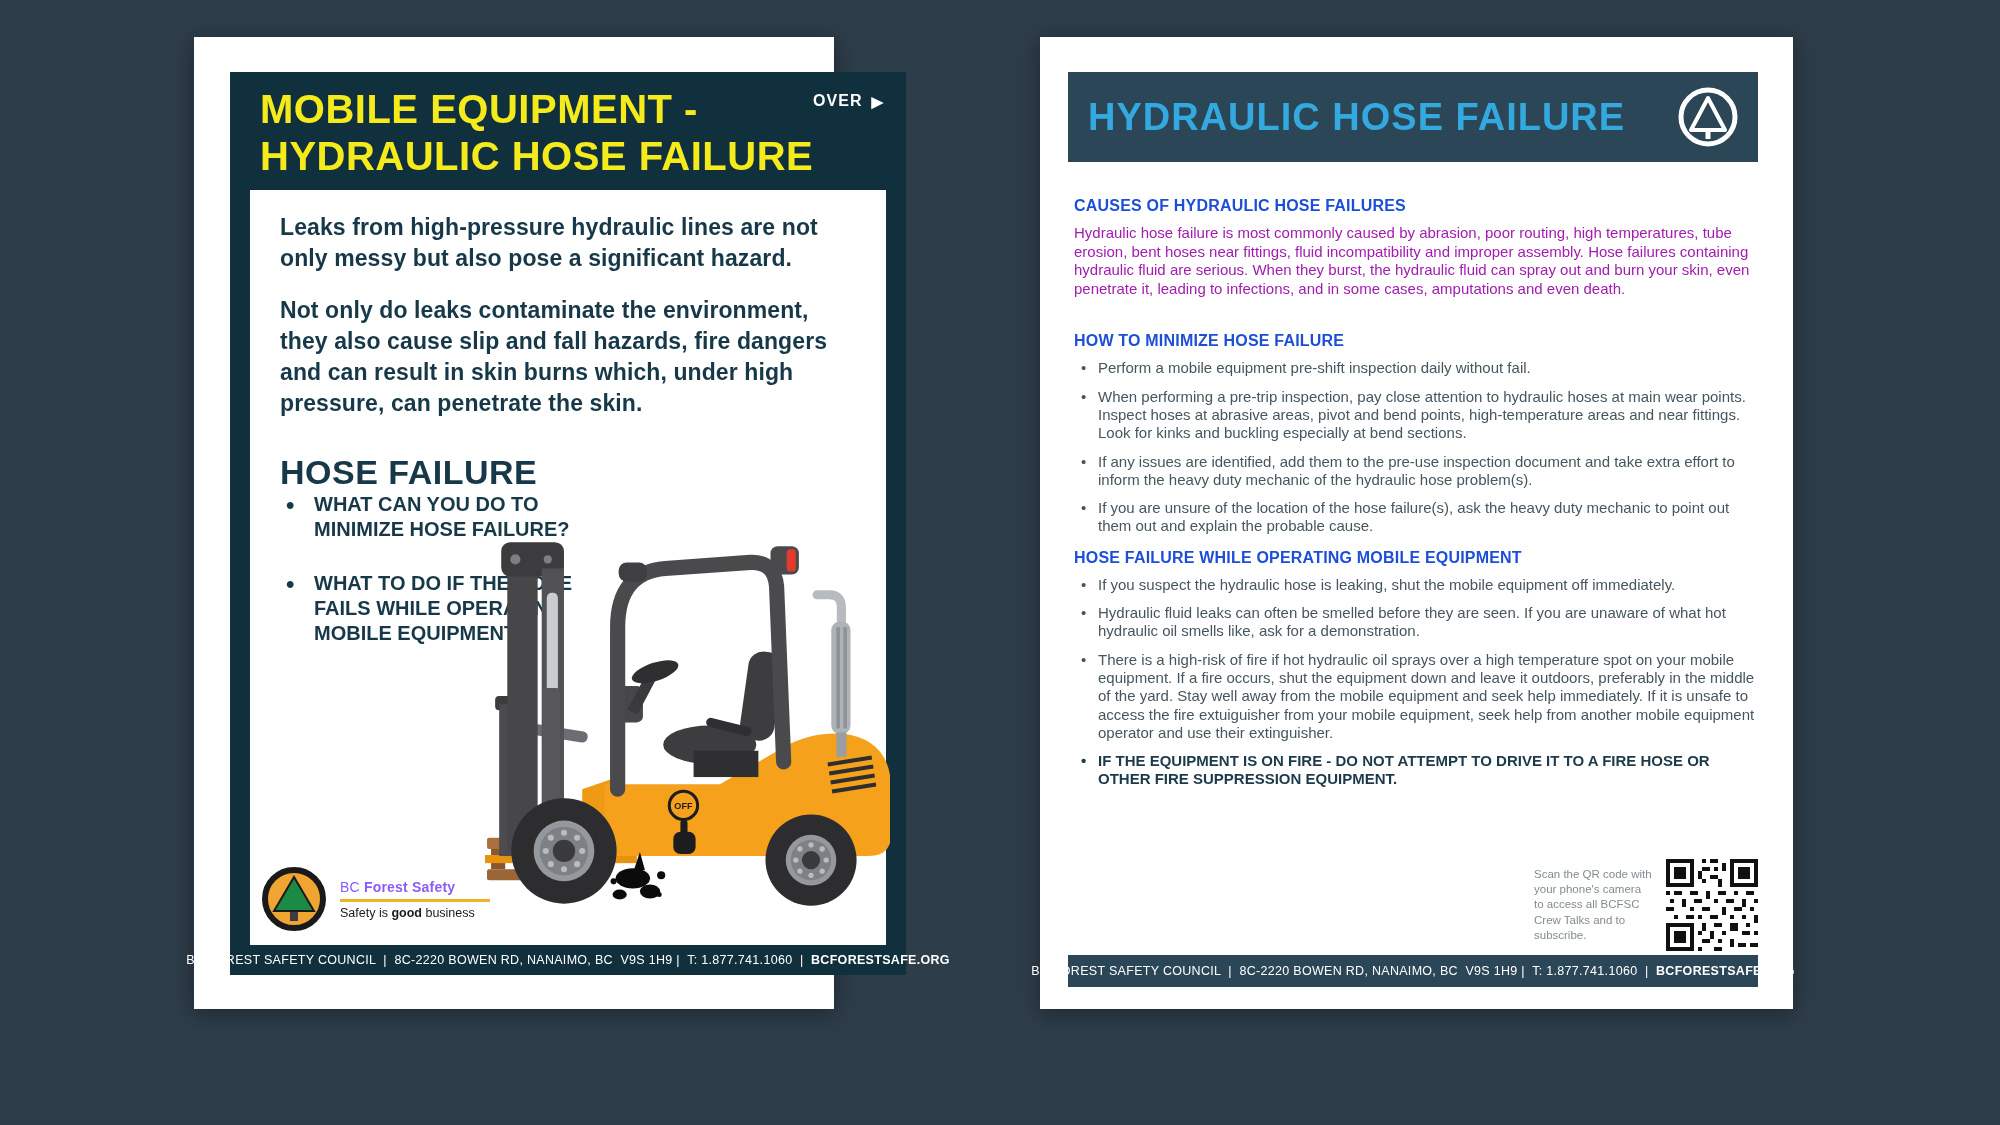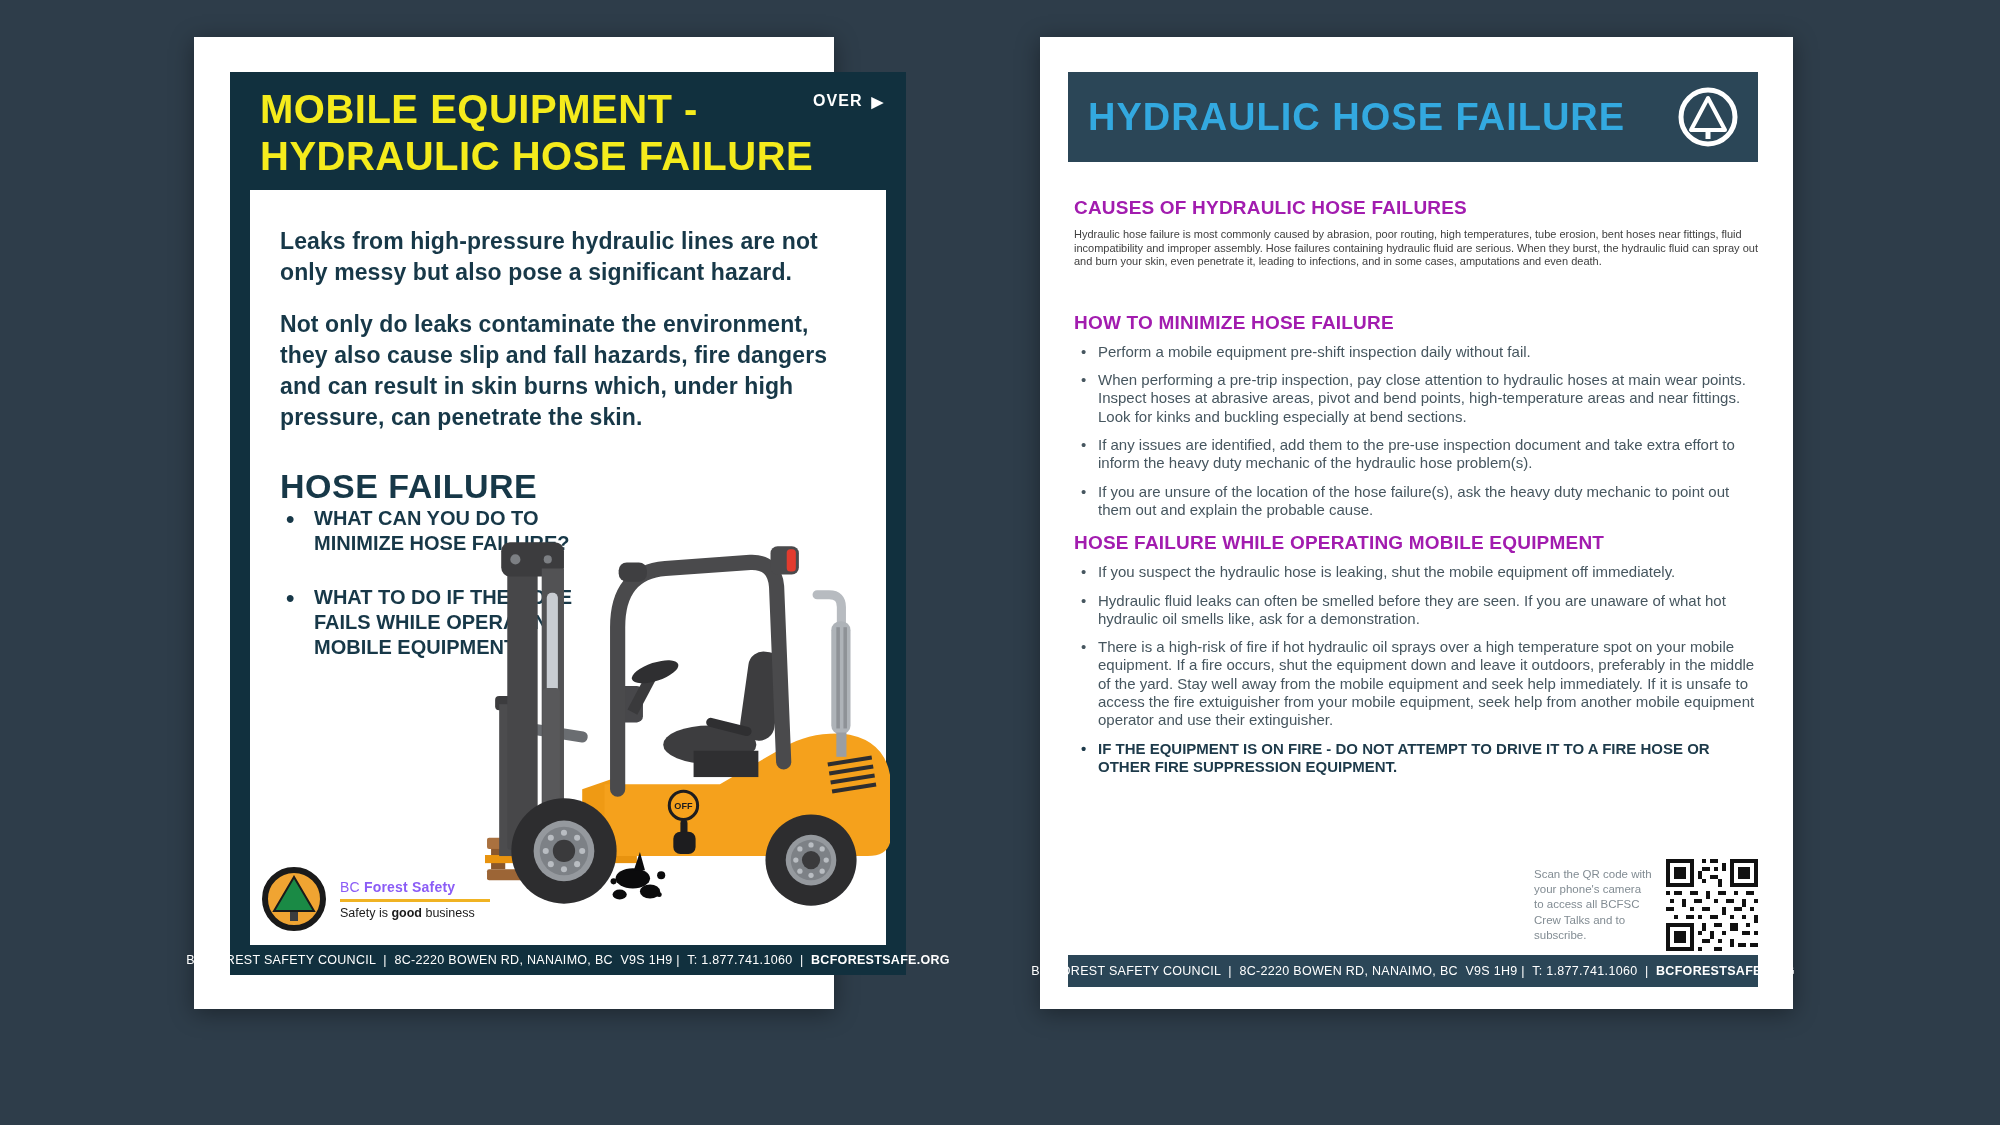--- a/index.html
+++ b/index.html
@@ -28,21 +28,21 @@
     letter-spacing:0.5px;
   }
   .l-over {
     position:absolute; right:22px; top:20px; color:#ffffff;
     font-size:16px; font-weight:bold; letter-spacing:1px;
     display:flex; align-items:center; gap:9px;
   }
   .l-over .tri { font-size:15px; line-height:1; }
   .l-content {
     position:absolute; left:20px; right:20px; top:118px; bottom:30px;
-    background:#ffffff; padding:36px 30px;
+    background:#ffffff; padding:22px 30px;
   }
   .l-intro {
     color:#173848; font-size:23px; font-weight:bold; line-height:1.35;
     margin-bottom:21px; letter-spacing:0.1px;
   }
   .l-h1 {
     color:#173848; font-size:34px; font-weight:bold; letter-spacing:0.5px;
     margin-top:34px; 
   }
   .l-bullets { list-style:none; max-width:305px; }
@@ -76,26 +76,26 @@
     position:absolute; left:28px; top:35px; width:690px; height:90px;
     background:#2b4657; display:flex; align-items:center;
   }
   .r-title {
     color:#33a9e0; font-size:38px; font-weight:bold; letter-spacing:1px;
     padding-left:20px;
   }
   .r-header svg { position:absolute; right:18px; top:13px; width:64px; height:64px; }
   .r-body { position:absolute; left:34px; top:160px; width:692px; }
   .r-h2 {
-    color:#a21caf; font-size:19px; font-weight:bold; letter-spacing:0.2px;
+    color:#1d4ed8; font-size:16px; font-weight:bold; letter-spacing:0.2px;
     margin-bottom:9px;
   }
   .r-h2.mt { margin-top:13px; }
   .r-p {
-    color:#404040; font-size:11px; line-height:1.24; margin-bottom:43px;
+    color:#a21caf; font-size:15px; line-height:1.24; margin-bottom:34px;
   }
   .r-bullets { list-style:none; margin-bottom:13px; }
   .r-bullets li {
     position:relative; padding-left:24px; color:#46565f; font-size:15px;
     line-height:1.22; margin-bottom:10px;
   }
   .r-bullets li::before { content:"•"; position:absolute; left:7px; top:0; }
   .r-bullets li.bold { color:#1d3a4a; font-weight:bold; }
   .qr-block {
     position:absolute; right:35px; bottom:58px;

